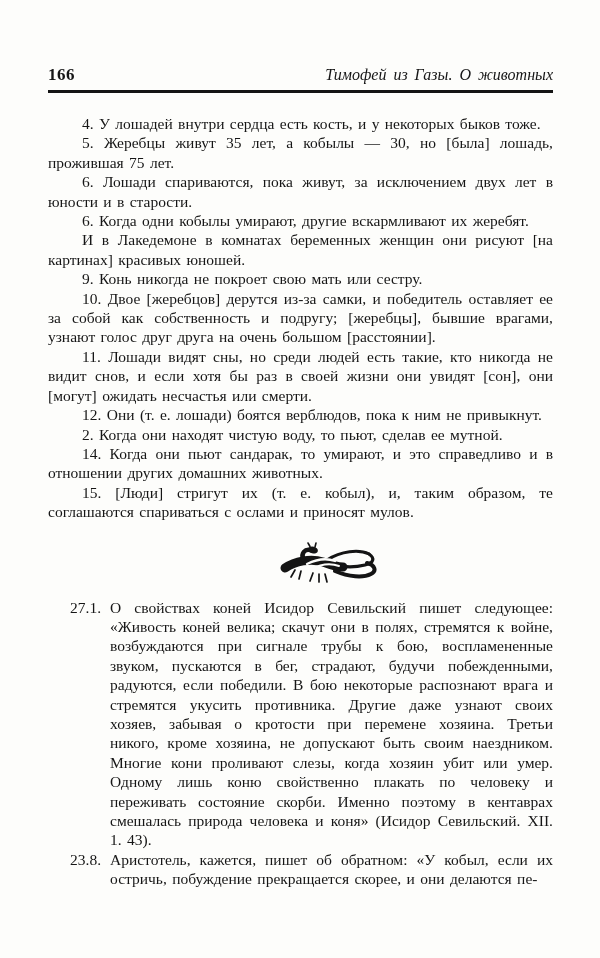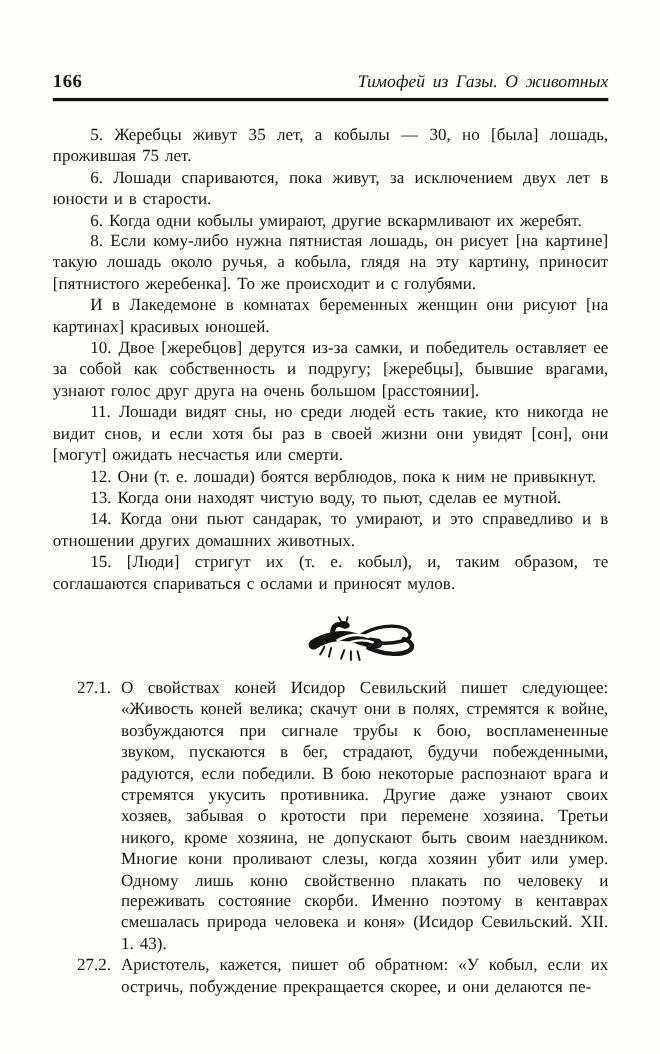--- a/index.html
+++ b/index.html
@@ -82,29 +82,30 @@
 
   <header class="page-header">
     <span class="page-number">166</span>
     <span class="running-title">Тимофей из Газы. О животных</span>
   </header>
   <hr class="header-rule">
 
   <main class="text-body">
 
     <div id="paragraphs">
+        <p class="body-par">4. У лошадей внутри сердца есть кость, и у некоторых быков тоже.</p>
         <p class="body-par">5. Жеребцы живут 35 лет, а кобылы — 30, но [была] лошадь, прожившая 75 лет.</p>
         <p class="body-par">6. Лошади спариваются, пока живут, за исключением двух лет в юности и в старости.</p>
         <p class="body-par">6. Когда одни кобылы умирают, другие вскармливают их жеребят.</p>
-        <p class="body-par">8. Если кому-либо нужна пятнистая лошадь, он рисует [на картине] такую лошадь около ручья, а кобыла, глядя на эту картину, приносит [пятнистого жеребенка]. То же происходит и с голубями.</p>
         <p class="body-par">И в Лакедемоне в комнатах беременных женщин они рисуют [на картинах] красивых юношей.</p>
+        <p class="body-par">9. Конь никогда не покроет свою мать или сестру.</p>
         <p class="body-par">10. Двое [жеребцов] дерутся из-за самки, и победитель оставляет ее за собой как собственность и подругу; [жеребцы], бывшие врагами, узнают голос друг друга на очень большом [расстоянии].</p>
         <p class="body-par">11. Лошади видят сны, но среди людей есть такие, кто никогда не видит снов, и если хотя бы раз в своей жизни они увидят [сон], они [могут] ожидать несчастья или смерти.</p>
         <p class="body-par">12. Они (т. е. лошади) боятся верблюдов, пока к ним не привыкнут.</p>
-        <p class="body-par">13. Когда они находят чистую воду, то пьют, сделав ее мутной.</p>
+        <p class="body-par">2. Когда они находят чистую воду, то пьют, сделав ее мутной.</p>
         <p class="body-par">14. Когда они пьют сандарак, то умирают, и это справедливо и в отношении других домашних животных.</p>
         <p class="body-par">15. [Люди] стригут их (т. е. кобыл), и, таким образом, те соглашаются спариваться с ослами и приносят мулов.</p>
       </div>
 
     <figure class="ornament">
       <svg width="100" height="44" viewBox="0 0 100 44" aria-hidden="true">
         <g fill="none" stroke="#141414" stroke-linecap="round">
           <path d="M8 27 C 18 20, 34 17, 46 21 C 54 24, 60 26, 66 26" stroke-width="9"></path>
           <path d="M26 18 C 24 12, 28 8, 33 9" stroke-width="4.5"></path>
           <ellipse cx="36" cy="9" rx="5" ry="3.4" fill="#141414" stroke="none" transform="rotate(15 36 9)"></ellipse>
@@ -115,17 +116,17 @@
           <path d="M30 23 C 40 18, 50 17, 58 20" stroke="#fdfdfb" stroke-width="2.4"></path>
           <path d="M34 28 C 44 23, 54 22, 62 25" stroke="#fdfdfb" stroke-width="2"></path>
           <path d="M36 32 l-3 8 M42 33 l0 8 M48 33 l2 8" stroke-width="1.7"></path>
           <path d="M18 29 l-4 7 M24 30 l-2 8" stroke-width="1.7"></path>
         </g>
       </svg>
     </figure>
 
     <div id="commentary" class="commentary">
         <p class="comm-par"><span class="comm-num">27.1.</span><span>О свойствах коней Исидор Севильский пишет следующее: «Живость коней велика; скачут они в полях, стремятся к войне, возбуждаются при сигнале трубы к бою, воспламененные звуком, пускаются в бег, страдают, будучи побежденными, радуются, если победили. В бою некоторые распознают врага и стремятся укусить противника. Другие даже узнают своих хозяев, забывая о кротости при перемене хозяина. Третьи никого, кроме хозяина, не допускают быть своим наездником. Многие кони проливают слезы, когда хозяин убит или умер. Одному лишь коню свойственно плакать по человеку и переживать состояние скорби. Именно поэтому в кентаврах смешалась природа человека и коня» (</span><span class="italic">Исидор Севильский</span><span>. XII. 1. 43).</span></p>
-        <p class="comm-par"><span class="comm-num">27.2.</span><span>Аристотель, кажется, пишет об обратном: «У кобыл, если их остричь, побуждение прекращается скорее, и они делаются пе-</span></p>
+        <p class="comm-par"><span class="comm-num">23.8.</span><span>Аристотель, кажется, пишет об обратном: «У кобыл, если их остричь, побуждение прекращается скорее, и они делаются пе-</span></p>
       </div>
 
   </main>
 </div>
 
 </body></html>

